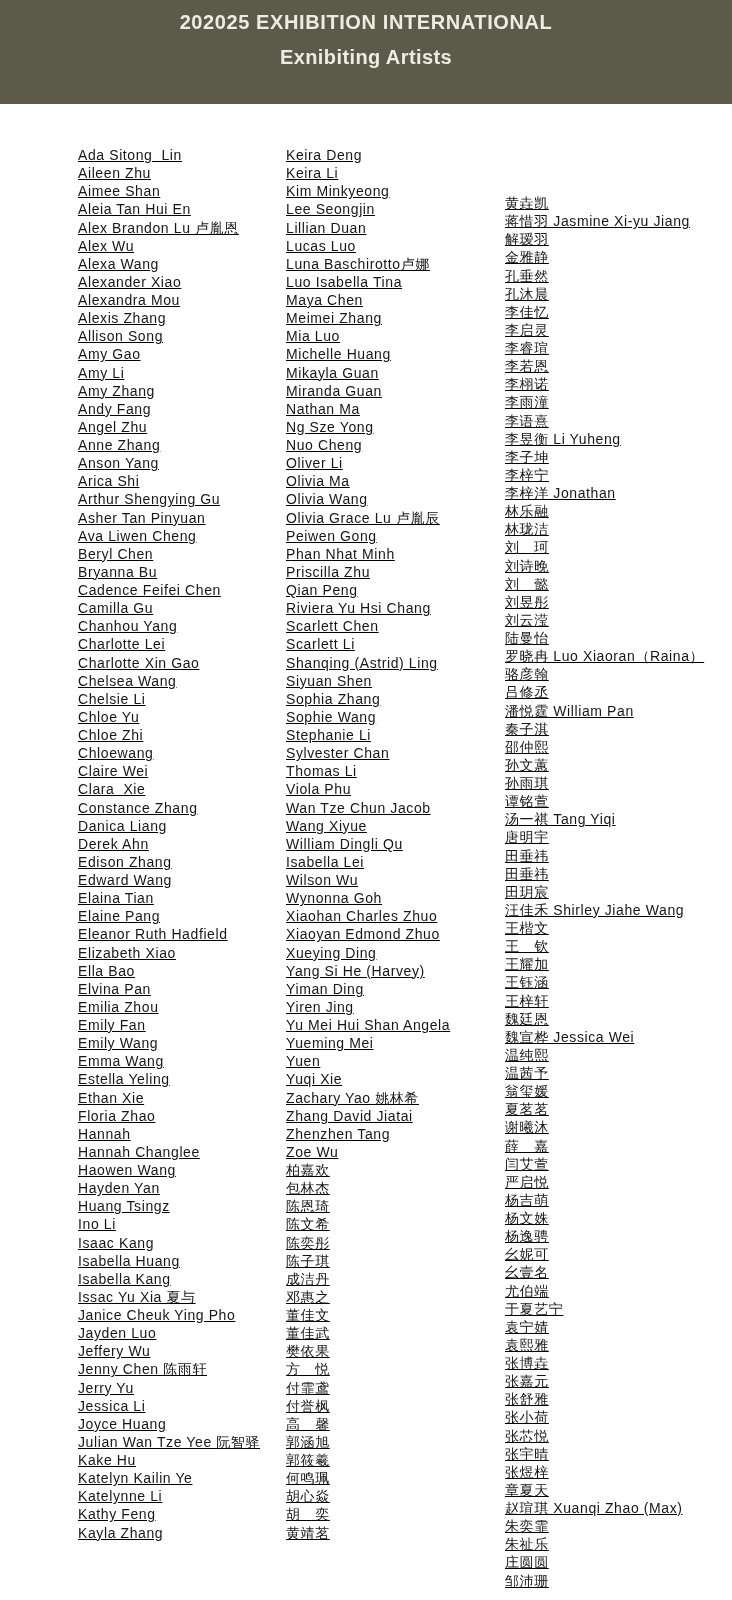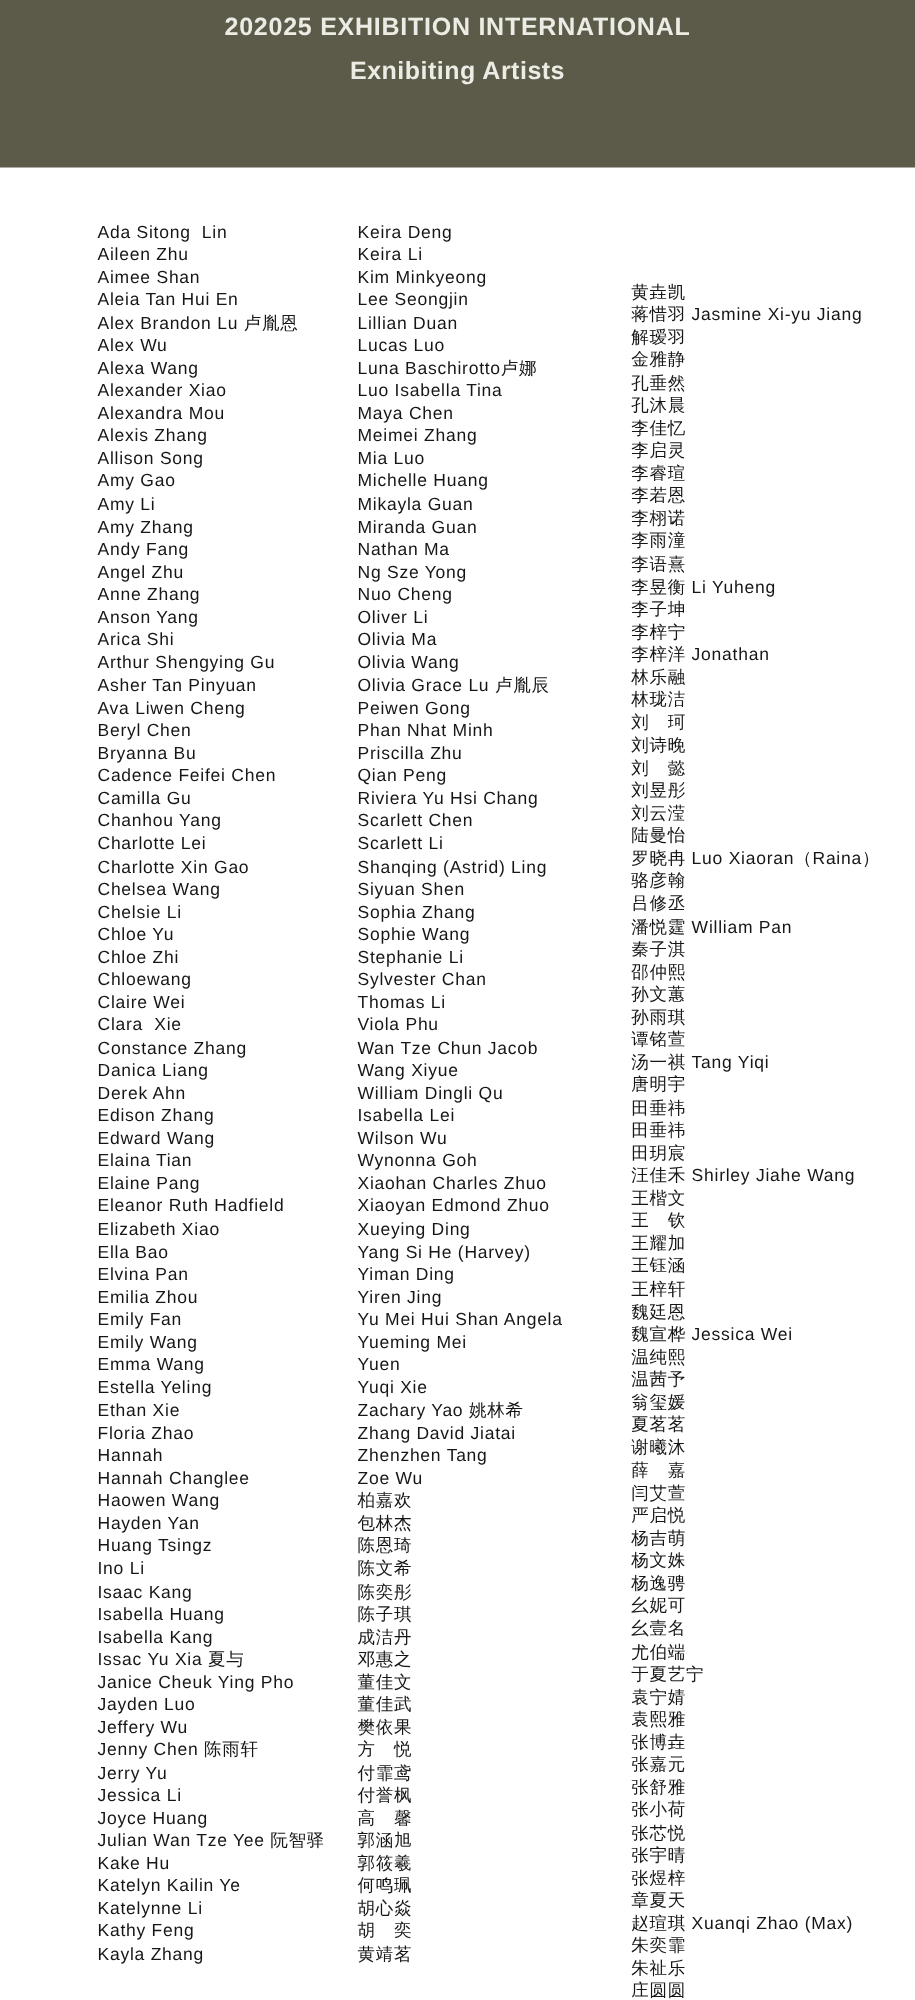--- a/index.html
+++ b/index.html
@@ -6,21 +6,21 @@
   body {
     width: 732px;
     height: 1600px;
     background: #ffffff;
     font-family: "Liberation Sans", "DejaVu Sans", sans-serif;
     -webkit-font-smoothing: antialiased;
   }
   .header {
     box-sizing: border-box;
     width: 732px;
-    height: 134px;
+    height: 104px;
     background: #5c5b4a;
     color: #edece4;
     text-align: center;
     padding-top: 6px;
     overflow: hidden;
   }
   .header-line {
     font-weight: bold;
     font-size: 20px;
     line-height: 33px;
@@ -30,20 +30,21 @@
     font-weight: bold;
     font-size: 20px;
     line-height: 36px;
     letter-spacing: 0.4px;
   }
   .list {
     display: flex;
     padding: 42px 0 0 78px;
     box-sizing: border-box;
     width: 624px;
+    text-decoration: underline;
   }
   .col { flex: 0 0 auto; }
   .col-1 { width: 208px; }
   .col-2 { width: 219px; }
   .col-3 { width: 227px; margin-top: 48px; }
   .name-row {
     height: 18.14px;
     line-height: 18.14px;
     font-size: 14px;
     letter-spacing: 0.6px;

